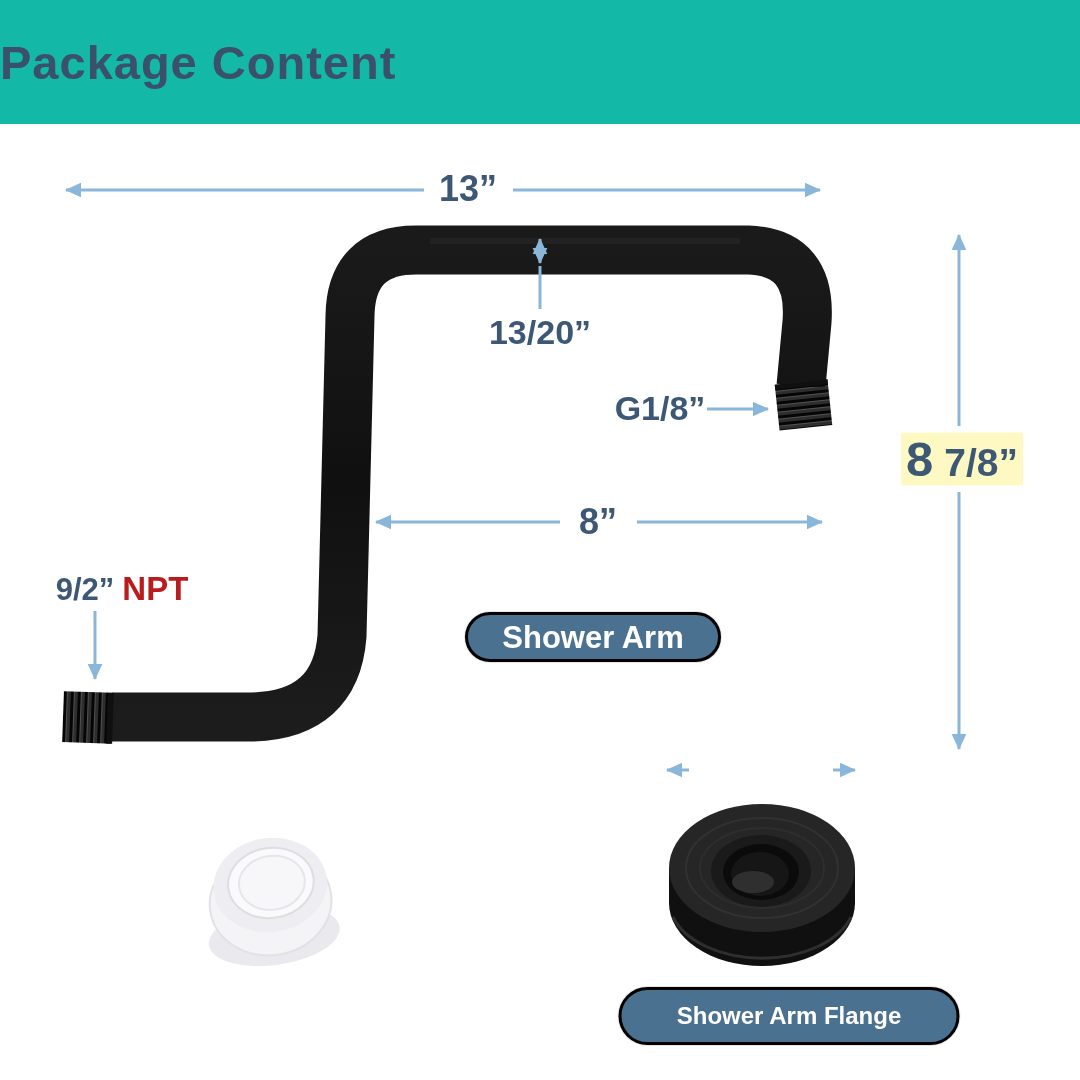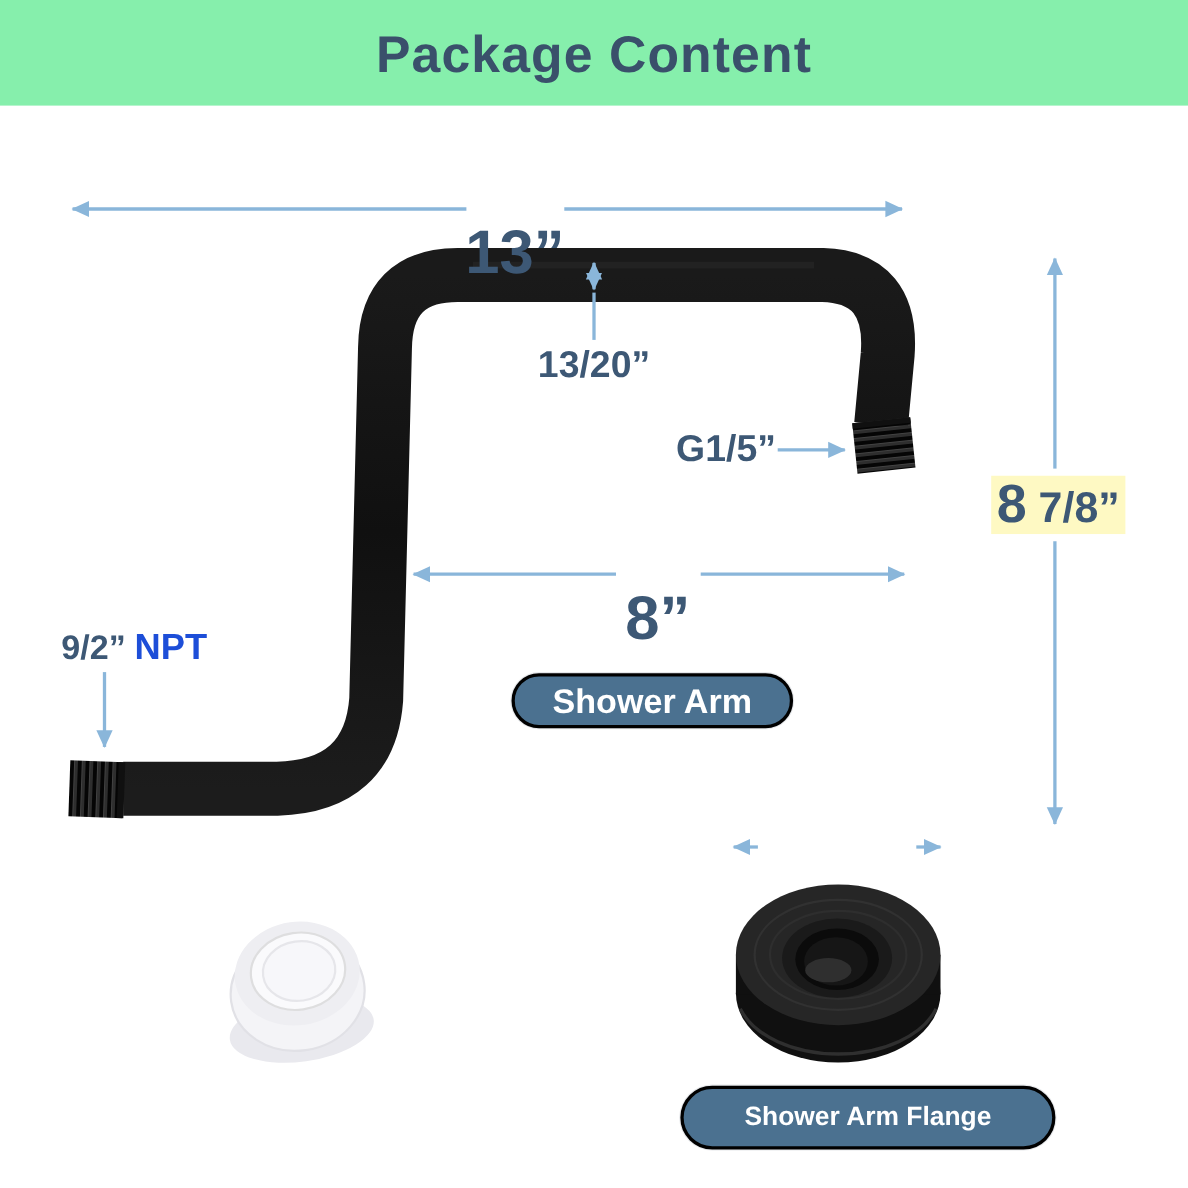--- a/index.html
+++ b/index.html
@@ -1,36 +1,36 @@
 <!DOCTYPE html>
 <html><head>
 <meta charset="utf-8">
 <style>
   html,body{margin:0;padding:0;background:#ffffff;}
   #stage{
     position:relative;width:1080px;height:1080px;background:#ffffff;overflow:hidden;
     font-family:"Liberation Sans", sans-serif;
   }
   #header-band{
-    position:absolute;left:0;top:0;width:1080px;height:96px;
-    background:#86efac;display:flex;align-items:center;justify-content:center;
+    position:absolute;left:0;top:0;width:1080px;height:124px;
+    background:#14b8a6;display:flex;align-items:center;justify-content:flex-start;
   }
   #header-band .title{
     font-size:47px;font-weight:bold;color:#3a506b;letter-spacing:1px;
   }
   svg{position:absolute;left:0;top:0;}
   .dim-label{
     position:absolute;transform:translate(-50%,-50%);
     font-weight:bold;color:#3d5875;white-space:nowrap;line-height:1;
   }
-  .fs42{font-size:56px;margin-top:40px;} .fs37{font-size:37px;} .fs34{font-size:34px;}
+  .fs42{font-size:36px;} .fs37{font-size:37px;} .fs34{font-size:34px;}
   .dim-87 .big{font-size:49px;font-weight:bold;}
   .dim-87{font-size:39px;background:#fef9c3;padding:2px 5px;}
   .npt-label{font-size:31px;}
-  .npt-label .npt{color:#1d4ed8;font-size:33px;margin-left:8px;}
+  .npt-label .npt{color:#b91c1c;font-size:33px;margin-left:8px;}
   .pill{
     position:absolute;transform:translate(-50%,-50%);
     background:#4b7190;border:3px solid #000000;border-radius:45px;
     color:#ffffff;font-weight:bold;display:flex;align-items:center;justify-content:center;
     box-shadow:0 0 0 1px rgba(150,160,170,0.25);
     white-space:nowrap;line-height:1;
   }
 </style>
 </head>
 <body>
@@ -116,21 +116,21 @@
 
       <line x1="95" y1="611" x2="95" y2="679" marker-end="url(#arr)"></line>
 
       <line x1="667" y1="770" x2="689" y2="770" marker-start="url(#arr)"></line>
       <line x1="833" y1="770" x2="855" y2="770" marker-end="url(#arr)"></line>
     </g>
   </svg>
 
   <div class="dim-label fs42" style="left:468px;top:189px;">13”</div>
   <div class="dim-label fs34" style="left:540px;top:332px;">13/20”</div>
-  <div class="dim-label fs34" style="left:660px;top:408px;">G1/5”</div>
+  <div class="dim-label fs34" style="left:660px;top:408px;">G1/8”</div>
   <div class="dim-label fs42" style="left:598px;top:522px;">8”</div>
   <div class="dim-label dim-87" style="left:962px;top:459px;"><span class="big">8</span> <span>7/8”</span></div>
   <div class="dim-label npt-label" style="left:122px;top:588px;"><span>9/2”</span><span class="npt">NPT</span></div>
 
   <div class="pill" style="left:593px;top:637px;width:250px;height:44px;font-size:31px;">Shower Arm</div>
   <div class="pill" style="left:789px;top:1016px;width:335px;height:52px;font-size:24px;">Shower Arm Flange</div>
 
 </div>
 
 </body></html>

